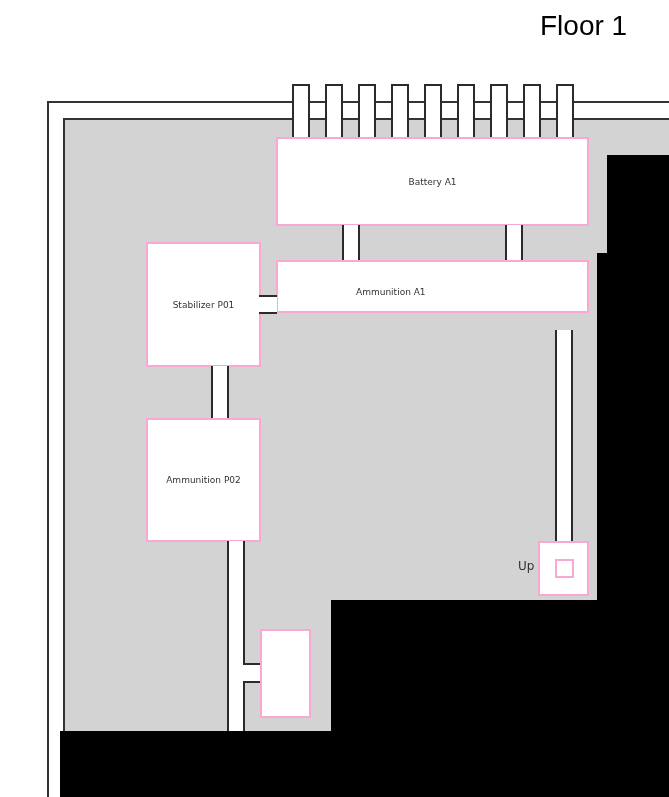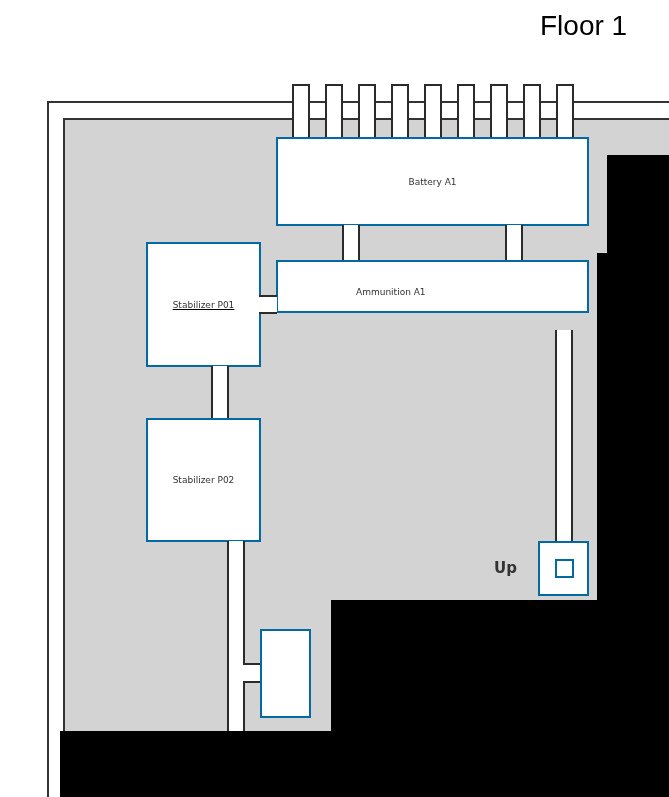--- a/index.html
+++ b/index.html
@@ -7,21 +7,21 @@
       width: 669px; height: 797px; position: relative; overflow: hidden;
       background: #ffffff; font-family: "Liberation Sans", sans-serif;
     }
     .abs { position: absolute; box-sizing: border-box; }
     .title {
       left: 540px; top: 8px; font-size: 28px; color: #000; line-height: 36px;
       white-space: nowrap;
     }
     .wall-outer { left: 47px; top: 101px; width: 640px; height: 720px; border: 2px solid #333; border-right: none; border-bottom: none; background: #fff; }
     .floor { left: 63px; top: 118px; width: 640px; height: 700px; border: 2px solid #333; border-right: none; border-bottom: none; background: #d3d3d3; }
-    .box { background: #fff; border: 2px solid #0369a1; }
+    .box { background: #fff; border: 2px solid #f9a8d4; }
     .pipe-v { background: #fff; border-left: 2px solid #2b2b2b; border-right: 2px solid #2b2b2b; }
     .pipe-h { background: #fff; border-top: 2px solid #2b2b2b; border-bottom: 2px solid #2b2b2b; }
     .pillar { background: #fff; border: 2px solid #2b2b2b; border-bottom: none; }
     .label { font-family: "DejaVu Sans", sans-serif; font-size: 9px; color: #333; white-space: nowrap; }
     .black { background: #000; }
     .center-label { display: flex; align-items: center; justify-content: center; }
   </style>
 </head>
 <body>
 
@@ -44,40 +44,40 @@
   <span class="label">Battery A1</span>
 </div>
 
 <div class="abs pipe-v" style="left:342px; top:225px; width:18px; height:36px;"></div>
 <div class="abs pipe-v" style="left:505px; top:225px; width:18px; height:36px;"></div>
 
 <div class="abs box" style="left:276px; top:260px; width:313px; height:53px;">
   <span class="abs label" style="left:78px; top:25px;">Ammunition A1</span>
 </div>
 
-<div class="abs box center-label" style="left:146px; top:242px; width:115px; height:125px;text-decoration:underline;">
+<div class="abs box center-label" style="left:146px; top:242px; width:115px; height:125px;">
   <span class="label">Stabilizer P01</span>
 </div>
 
 <div class="abs pipe-h" style="left:259px; top:295px; width:18px; height:19px;"></div>
 
 <div class="abs pipe-v" style="left:211px; top:366px; width:18px; height:53px;"></div>
 
 <div class="abs box center-label" style="left:146px; top:418px; width:115px; height:124px;">
-  <span class="label">Stabilizer P02</span>
+  <span class="label">Ammunition P02</span>
 </div>
 
 <div class="abs pipe-v" style="left:227px; top:541px; width:18px; height:192px;"></div>
 
 <div class="abs pipe-h" style="left:243px; top:663px; width:18px; height:20px;"></div>
 <div class="abs box" style="left:260px; top:629px; width:51px; height:89px;"></div>
 
 <div class="abs pipe-v" style="left:555px; top:330px; width:18px; height:212px;"></div>
 
-<span class="abs label" style="left:494px; top:559px; font-size:15px;font-weight:bold;">Up</span>
+<span class="abs label" style="left:518px; top:559px; font-size:12px;">Up</span>
 <div class="abs box" style="left:538px; top:541px; width:51px; height:55px;">
   <div class="abs box" style="left:15px; top:16px; width:19px; height:19px;"></div>
 </div>
 
 <div class="abs black" style="left:607px; top:155px; width:62px; height:100px;"></div>
 <div class="abs black" style="left:597px; top:253px; width:72px; height:350px;"></div>
 <div class="abs black" style="left:331px; top:600px; width:338px; height:197px;"></div>
 <div class="abs black" style="left:60px; top:731px; width:609px; height:66px;"></div>
 
 </body></html>

